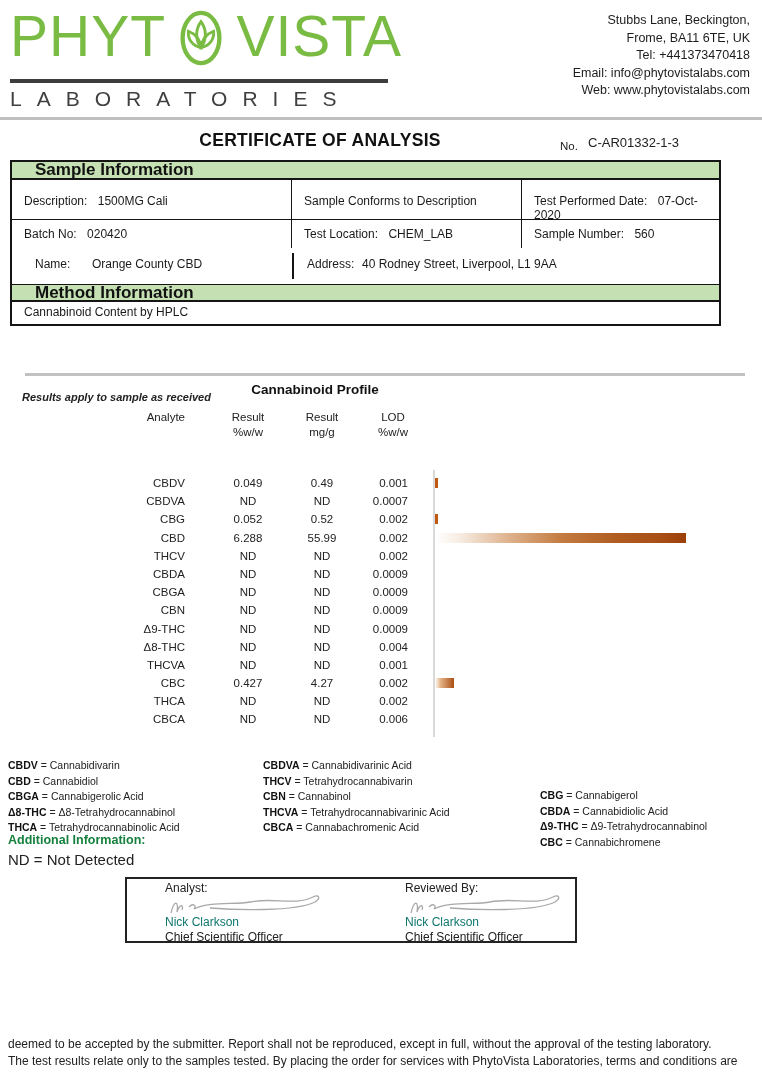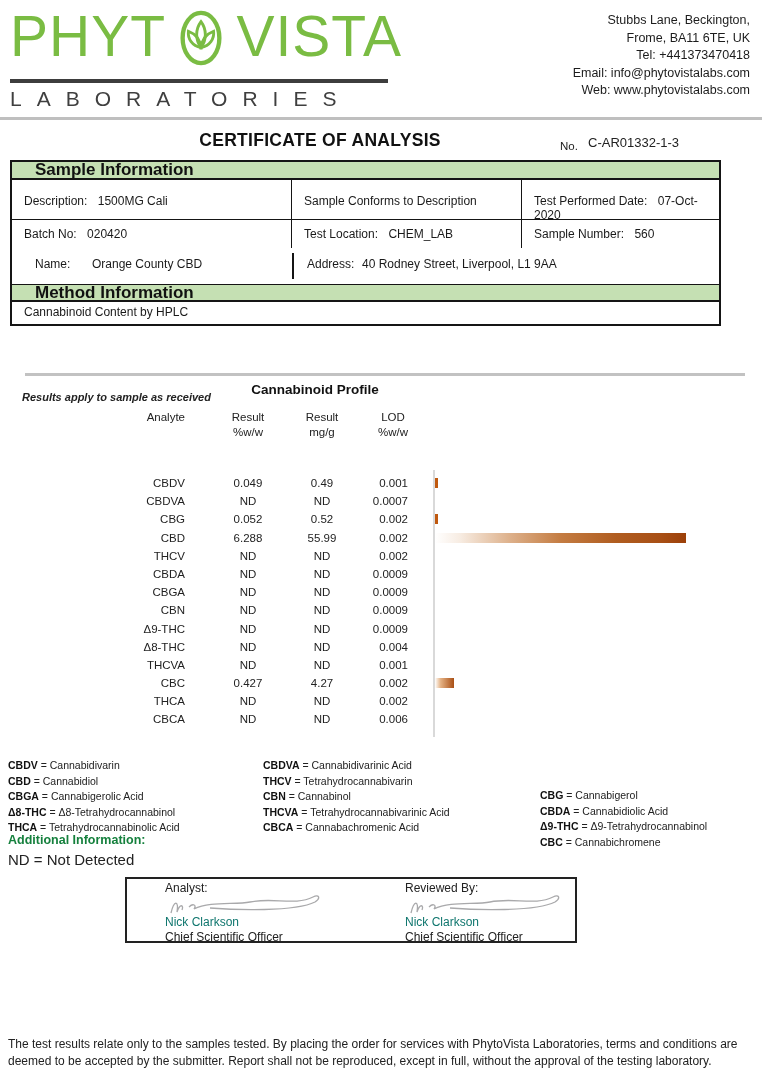--- a/index.html
+++ b/index.html
@@ -312,17 +312,17 @@
       <div class="sig-label">Reviewed By:</div>
       <svg class="sig-svg" width="160" height="26" viewBox="0 0 160 26">
         <path d="M6 20 C9 7 14 7 12 19 C15 10 19 12 17 17 M24 14 C28 10 32 12 29 16 C45 8 70 12 85 9 C108 4 130 13 148 4 C154 1 156 5 150 9 C130 19 70 17 45 15" fill="none" stroke="#a9a9ab" stroke-width="1.3"></path>
       </svg>
       <div class="sig-name">Nick Clarkson</div>
       <div class="sig-title">Chief Scientific Officer</div>
     </div>
   </div>
 
   <div class="footer">
+      <div class="footer-line">deemed to be accepted by the submitter. Report shall not be reproduced, except in full, without the approval of the testing laboratory.</div>
       <div class="footer-line">The test results relate only to the samples tested.  By placing the order for services with PhytoVista Laboratories, terms and conditions are</div>
-      <div class="footer-line">deemed to be accepted by the submitter. Report shall not be reproduced, except in full, without the approval of the testing laboratory.</div>
     </div>
 
 </div>
 
 </body></html>

